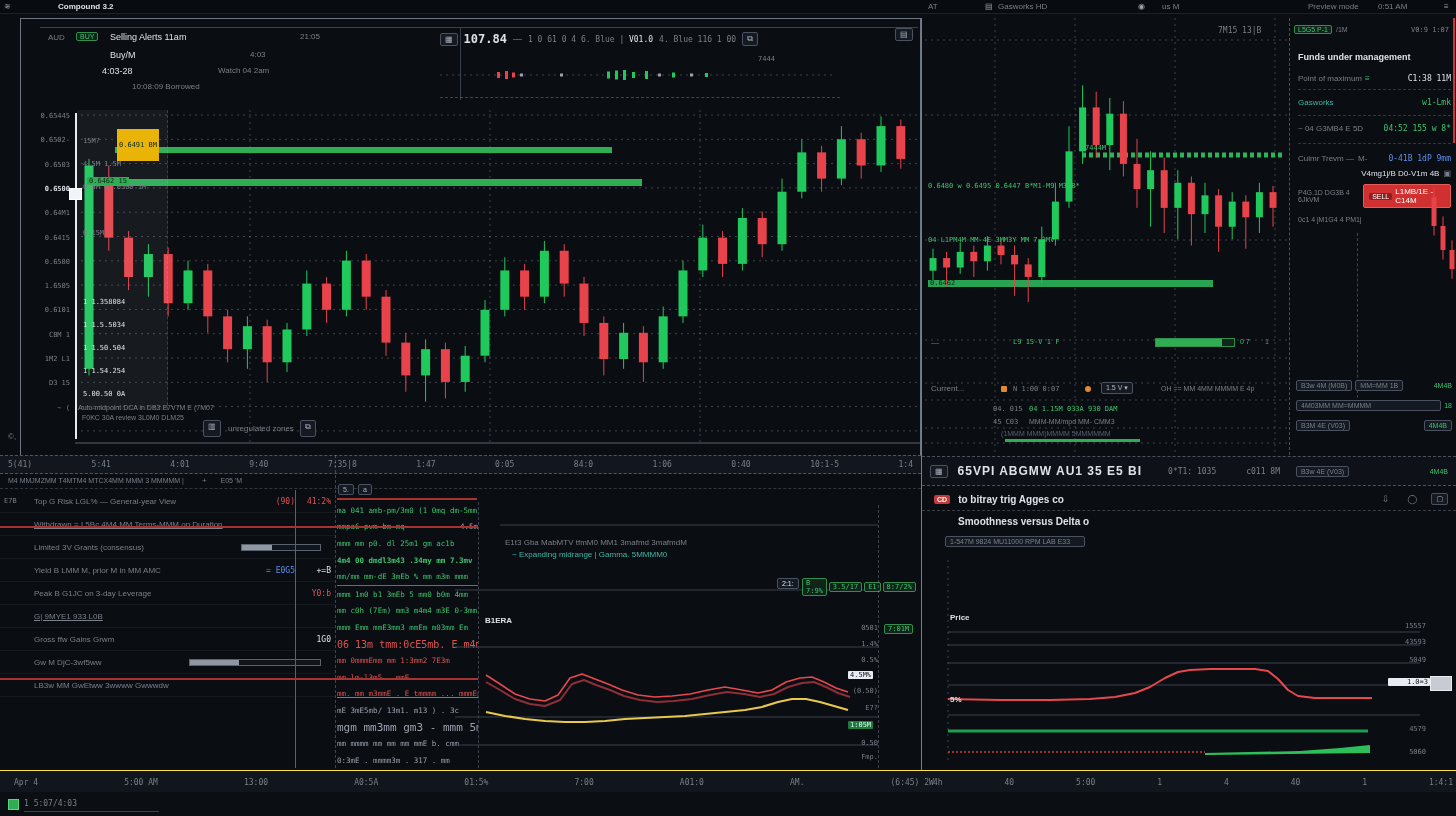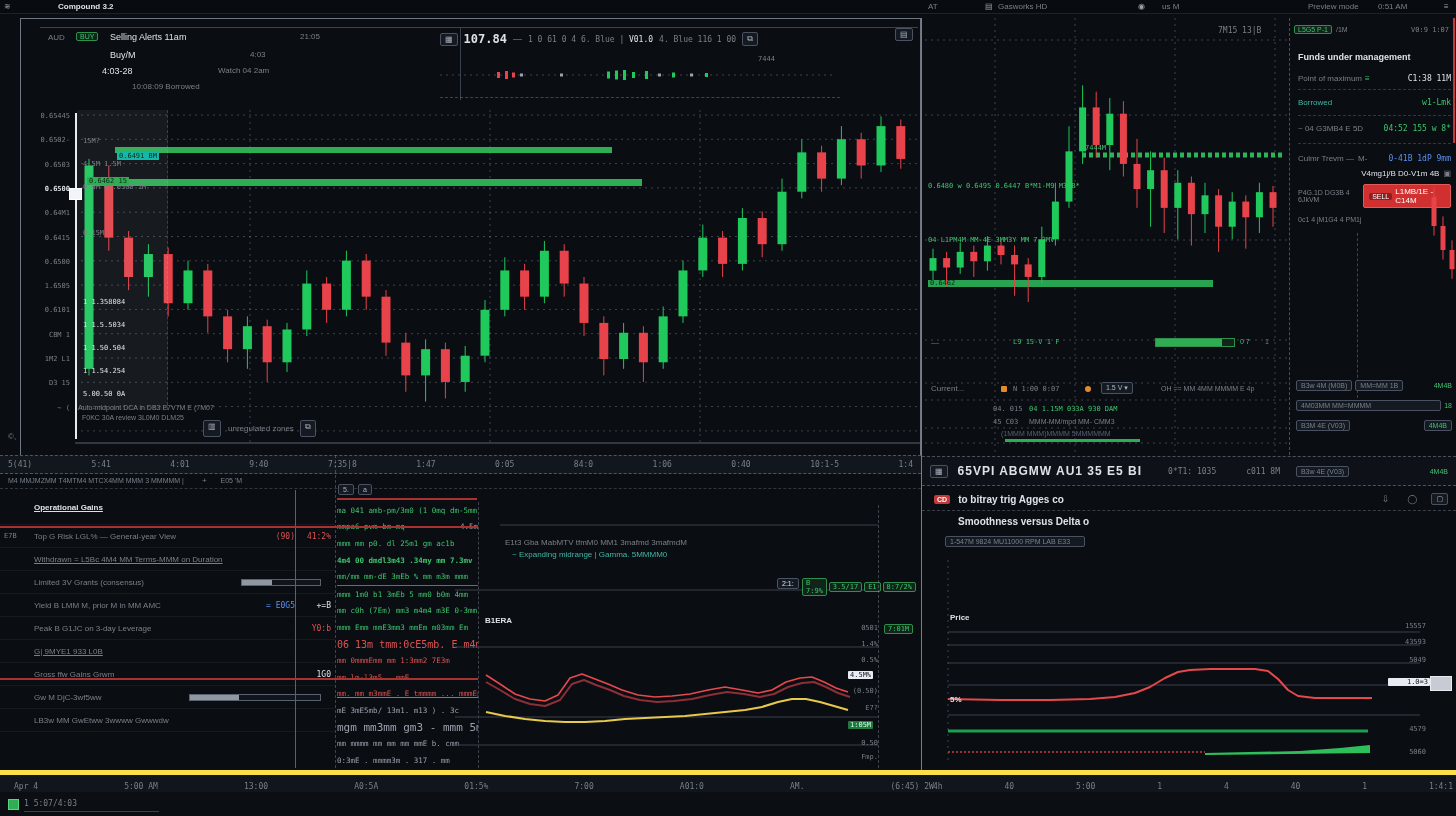--- a/index.html
+++ b/index.html
@@ -203,21 +203,21 @@
         <span class="abs t7 mono dim" style="left:6px;top:73px;">0.6M 04.0500 1M</span>
         <span class="abs t7 mono dim" style="left:6px;top:119px;">0.15M</span>
         <span class="abs t7 mono wht" style="left:6px;top:188px;">1 1.358084</span>
         <span class="abs t7 mono wht" style="left:6px;top:211px;">1 1.5.5034</span>
         <span class="abs t7 mono wht" style="left:6px;top:234px;">1 1.50.504</span>
         <span class="abs t7 mono wht" style="left:6px;top:257px;">1 1.54.254</span>
         <span class="abs t7 mono wht" style="left:6px;top:280px;">5.00.50 0A</span>
       </div>
   <div class="abs" style="left:0;top:8px;width:2px;height:326px;background:#e8ecf2;"></div>
   <div class="abs" style="left:-6px;top:83px;width:11px;height:10px;background:#f2f4f8;border:1px solid #fff;"></div>
-  <span class="abs t7 mono" style="left:42px;top:47px;color:#0c2916;background:#14b8a6;padding:0 2px;">0.6491 BM</span>
+  <span class="abs t7 mono" style="left:42px;top:24px;color:#0c2916;background:#eab308;padding:12px 2px;">0.6491 BM</span>
   <span class="abs t7 mono" style="left:12px;top:72px;color:#0c2916;background:#2ead52;padding:0 2px;">0.6462 15</span>
 </div>
 <div id="main-left-labels"></div>
 
 <span class="abs t7 dim" style="left:78px;top:404px;">Auto-midpoint DCA in DB3 E7V7M E (7M07</span>
 <span class="abs t7 dim" style="left:82px;top:414px;">F0KC 30A review 3L0M0 DLM25</span>
 <span class="abs chip t8" style="left:203px;top:420px;height:13px;">▥</span>
 <span class="abs t8 dim" style="left:228px;top:424px;">unregulated zones</span>
 <span class="abs chip t8" style="left:300px;top:420px;height:13px;">⧉</span>
 <span class="abs t8 dim" style="left:8px;top:432px;">©,</span>
@@ -239,24 +239,20 @@
       </div>
 </div>
 
 <div class="abs row" style="left:0;top:472px;width:921px;height:16px;border-bottom:1px dashed rgba(170,180,195,.25);">
   <span class="t7 dim" style="margin-left:8px;">M4 MMJMZMM T4MTM4 MTCX4MM MMM 3 MMMMM |</span>
   <span class="t8 dim" style="margin-left:18px;">+</span>
   <span class="t7 dim" style="margin-left:14px;">E05 'M</span>
 </div>
 
 <div class="abs" style="left: 0px; top: 490px; width: 335px; height: 280px; display: flex; flex-direction: column;" id="bl-table">
-      <div class="row" style="height: 34px; flex: 0 0 auto; border-bottom: 1px solid rgba(255, 255, 255, 0.05); padding: 0px 4px;">
-        <span class="t7 dim mono" style="width: 30px;"></span>
-        <span class="t8 wht b" style="flex: 1 1 0%; text-decoration: underline;">Operational Gains</span>
-      </div>
       <div class="row" style="height: 22px; flex: 0 0 auto; border-bottom: 1px solid rgba(255, 255, 255, 0.05); padding: 0px 4px;">
         <span class="t7 dim mono" style="width: 30px;">E7B</span>
         <span class="t8 dim" style="flex: 1 1 0%;">Top G Risk LGL% — General-year View</span>
         <span class="t8 mono red" style="width: 46px; text-align: right;">(90)</span>
         <span class="t8 mono red" style="width: 36px; text-align: right;">41:2%</span>
       </div>
       <div class="row" style="height: 22px; flex: 0 0 auto; border-bottom: 1px solid rgba(255, 255, 255, 0.05); padding: 0px 4px;">
         <span class="t7 dim mono" style="width: 30px;"></span>
         <span class="t8 dim" style="flex: 1 1 0%; text-decoration: underline;">Withdrawn = L5Bc 4M4 MM Terms-MMM on Duration</span>
       </div>
@@ -491,21 +487,21 @@
     <span class="t7 dim">/1M</span>
     <span class="t7 dim mono" style="margin-left:auto;margin-right:4px;">V0:9 1:07</span>
   </div>
   <div class="t9 b wht" style="margin:18px 0 0 8px;">Funds under management</div>
   <div class="row" style="margin:12px 6px 0 8px;border-bottom:1px dashed rgba(170,180,195,.25);padding-bottom:6px;">
     <span class="t8 dim">Point of maximum</span>
     <span class="t8 grn" style="margin-left:3px;">≡</span>
     <span class="t8 wht mono" style="margin-left:auto;">C1:38 11M</span>
   </div>
   <div class="row" style="margin:8px 6px 0 8px;border-bottom:1px dashed rgba(170,180,195,.25);padding-bottom:8px;">
-    <span class="t8 teal">Borrowed</span>
+    <span class="t8 teal">Gasworks</span>
     <span class="t8 grn mono" style="margin-left:auto;">w1-Lmk</span>
   </div>
   <div class="row" style="margin:8px 6px 0 8px;border-bottom:1px dashed rgba(170,180,195,.25);padding-bottom:10px;">
     <span class="t8 dim">~ 04 G3MB4 E 5D</span>
     <span class="t8 grn mono" style="margin-left:auto;">04:52 155 w 8*</span>
   </div>
   <div class="row" style="margin:10px 6px 0 8px;">
     <span class="t8 dim">Culmr Trevm —</span>
     <span class="t8 dim" style="margin-left:4px;">M-</span>
     <span class="t8 blu mono" style="margin-left:auto;">0-41B 1dP 9mm</span>
@@ -578,21 +574,21 @@
         <line x1="8" y1="176" x2="428" y2="176" stroke="#1e9e50" stroke-width="3"></line>
         <line x1="8" y1="197" x2="265" y2="197" stroke="#c24040" stroke-width="1.4" stroke-dasharray="2,2"></line>
         <polygon points="265,198 360,196 400,193 430,190 430,198 265,200" fill="#2ebf5a"></polygon>
       </svg>
   <span class="abs t8 b wht" style="left:10px;top:58px;">Price</span>
   <span class="abs t8 b wht" style="left:10px;top:140px;">5%</span>
 </div>
 <div id="br-axis"></div>
 <div class="abs" style="left:1430px;top:676px;width:20px;height:13px;background:#c7ccd4;border:1px solid #e8ecf2;"></div>
 
-<div class="abs" style="left:0;top:770px;width:1456px;height:22px;background:#11151c;border-top:5px solid #fde047;border-bottom:1px solid #39404d;">
+<div class="abs" style="left:0;top:770px;width:1456px;height:22px;background:#11151c;border-top:1px solid #fde047;border-bottom:1px solid #39404d;">
   <div id="bottom-axis-left" class="row" style="position:absolute;left:0;top:0;width:920px;height:100%;justify-content:space-between;padding:0 14px;">
         <span class="t8 dim mono">Apr 4</span>
         <span class="t8 dim mono">5:00 AM</span>
         <span class="t8 dim mono">13:00</span>
         <span class="t8 dim mono">A0:5A</span>
         <span class="t8 dim mono">01:5%</span>
         <span class="t8 dim mono">7:00</span>
         <span class="t8 dim mono">A01:0</span>
         <span class="t8 dim mono">AM.</span>
         <span class="t8 dim mono">(6:45) 2W</span>

